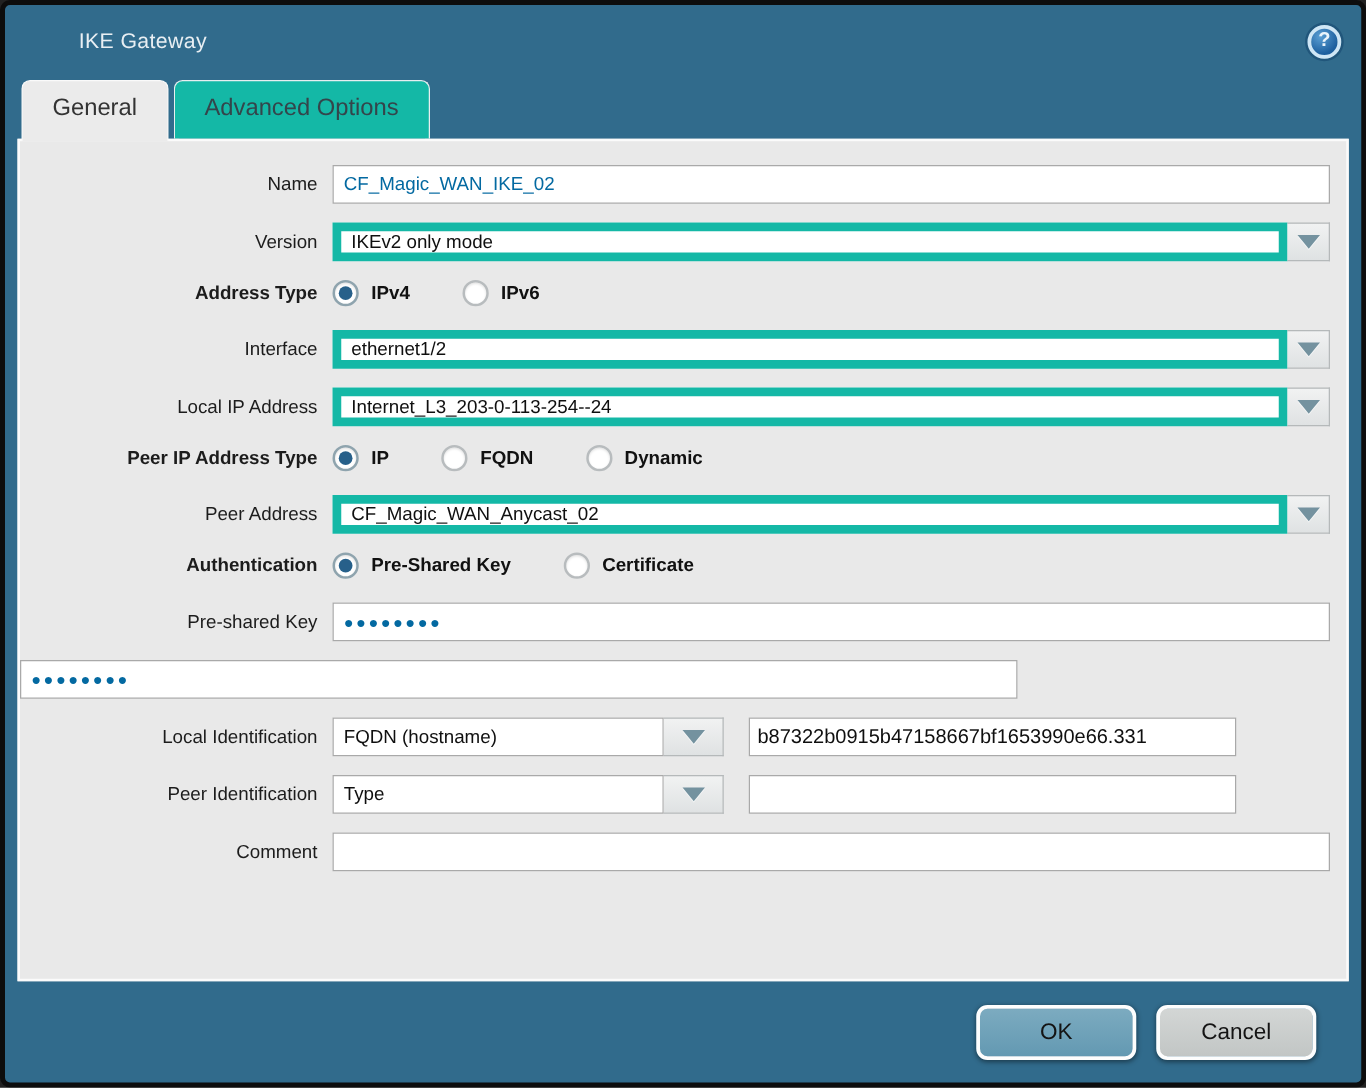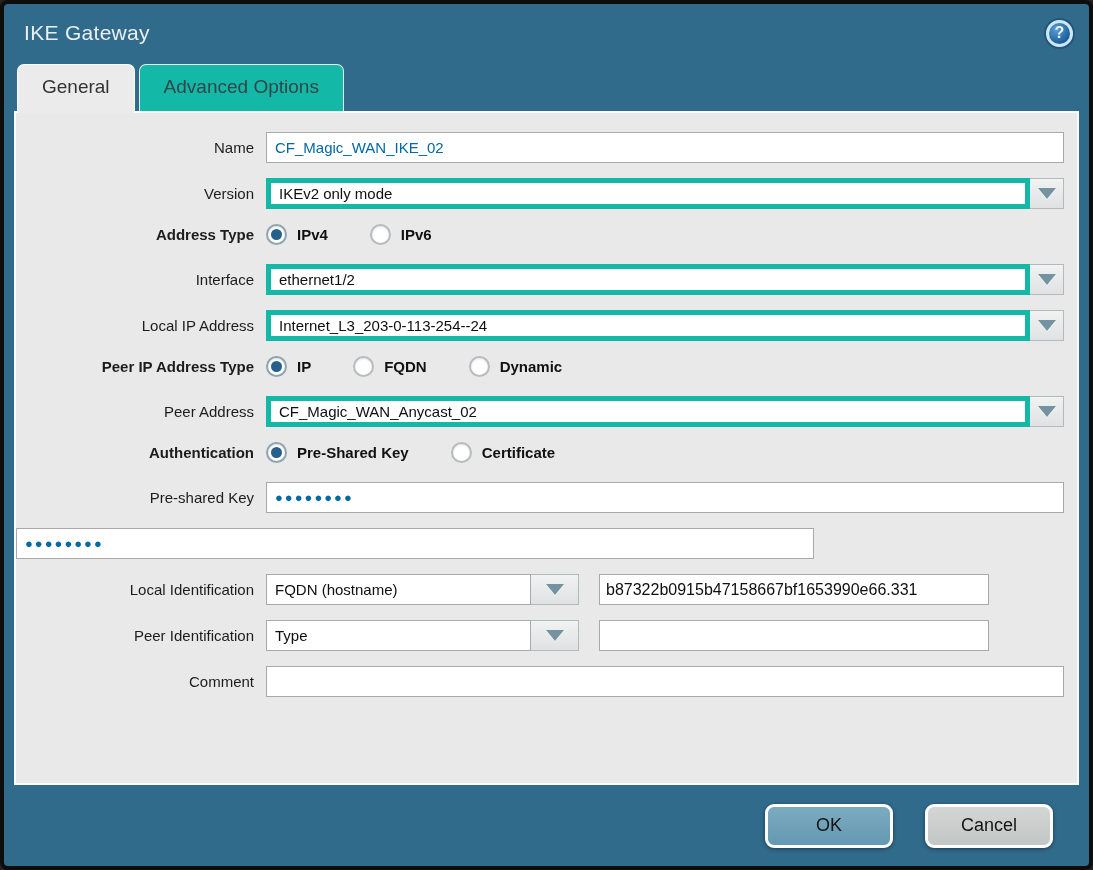--- a/index.html
+++ b/index.html
@@ -16,21 +16,21 @@
     position:relative;
   }
 
   
   .titlebar {
     height:58px; flex:0 0 auto;
     display:flex; align-items:center; justify-content:space-between;
     padding:0 16px 0 20px;
   }
   .titlebar .title {
-    color:#e9eff3; font-size:21px; font-weight:400; letter-spacing:.3px;
+    color:#e9eff3; font-size:17px; font-weight:400; letter-spacing:.3px;margin-left:39px;
   }
   .help-btn {
     width:27px; height:27px; border-radius:50%;
     background:radial-gradient(circle at 35% 30%, #5b9fd4, #1d5f9e 70%);
     border:3px solid #cfe6f5;
     box-shadow:0 0 0 2px rgba(20,70,110,.55);
     color:#eaf4fb; font-size:16px; font-weight:bold;
     display:flex; align-items:center; justify-content:center;
     cursor:pointer;
   }
@@ -87,21 +87,21 @@
     font-size:15px; color:#0369a1;
     padding:0 8px;
     font-family:"Liberation Sans", sans-serif;
     outline:none;
   }
   .tfield.masked { font-size:13px; letter-spacing:2px; font-weight:bold; }
 
   .combo { display:flex; width:798px; }
   .combo .combo-text {
     flex:1 1 auto; height:31px;
-    background:#fff; border:5px solid #14b8a6;
+    background:#fff; border:7px solid #14b8a6;
     font-size:15px; color:#0f0f0f;
     display:flex; align-items:center;
     padding:0 8px;
     white-space:nowrap; overflow:hidden;
   }
   .dd-btn {
     flex:0 0 34px; width:34px; height:31px;
     background:linear-gradient(#f1f2f2,#dfe2e3);
     border:1px solid #b5b9ba; border-left:none;
     display:flex; align-items:center; justify-content:center;
@@ -147,21 +147,21 @@
   .radio-circle.checked::after {
     content:""; width:11px; height:11px; border-radius:50%;
     background:#27608a;
   }
   .radio-opt .opt-label { font-size:15px; color:#111; margin-left:10px; }
 
   
   .footerbar {
     flex:0 0 81px;
     display:flex; align-items:center; justify-content:flex-end;
-    padding-right:36px; gap:32px;
+    padding-right:36px; gap:16px;
   }
   .btn {
     width:128px; height:44px;
     border:3px solid #fdfdfd; border-radius:9px;
     font-size:18px; color:#141414;
     font-family:"Liberation Sans", sans-serif;
     box-shadow:0 1px 4px rgba(0,0,0,.45);
     cursor:pointer;
   }
   .btn-ok { background:linear-gradient(#7cabc0,#6399b2); }

